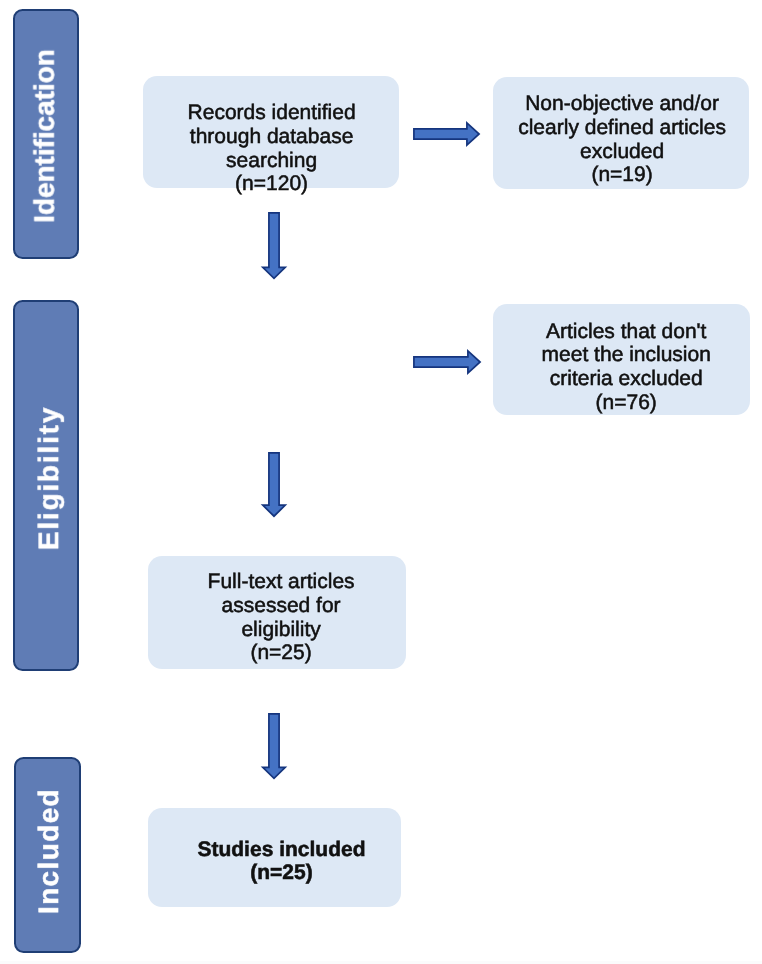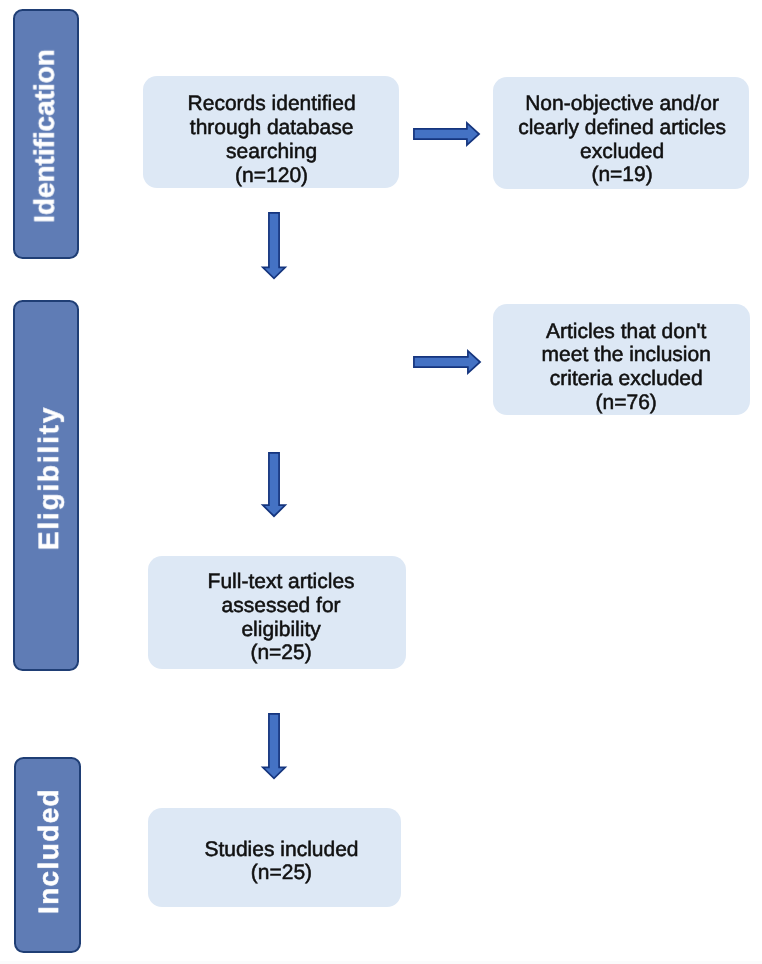--- a/index.html
+++ b/index.html
@@ -26,21 +26,21 @@
   <div class="stage-box phase" style="left:13px;top:8.6px;width:66.4px;height:250.7px;">
     <span class="phase-label" style="letter-spacing:-0.05px;top:2.3px;left:-1px;">Identification</span>
   </div>
   <div class="stage-box phase" style="left:13.2px;top:299.7px;width:66.1px;height:371.3px;">
     <span class="phase-label" style="letter-spacing:1.8px;top:-7.8px;left:2.6px;">Eligibility</span>
   </div>
   <div class="stage-box phase" style="left:14.2px;top:756.7px;width:66.8px;height:196.3px;">
     <span class="phase-label" style="letter-spacing:1.37px;top:-4px;left:1px;">Included</span>
   </div>
 
-  <div class="stage-box node" style="left:142.8px;top:76px;width:255.8px;height:112.4px;">
+  <div class="stage-box node" style="left:142.8px;top:76px;width:255.8px;height:112.4px;align-items:flex-end;">
     <span class="node-text" style="top:7.8px;left:0.9px;">Records identified
 through database
 searching
 (n=120)</span>
   </div>
   <div class="stage-box node" style="left:492.7px;top:76.5px;width:256.8px;height:112px;text-align:center;">
     <span class="node-text" style="top:7.2px;left:1px;">Non-objective and/or
 clearly defined articles
 excluded
 (n=19)</span>
@@ -50,21 +50,21 @@
 meet the inclusion
 criteria excluded
 (n=76)</span>
   </div>
   <div class="stage-box node" style="left:147.7px;top:556.1px;width:258.8px;height:112.6px;">
     <span class="node-text" style="top:5.3px;left:4px;">Full-text articles
 assessed for
 eligibility
 (n=25)</span>
   </div>
-  <div class="stage-box node" style="left:147.7px;top:808.3px;width:253px;height:99.2px;">
+  <div class="stage-box node" style="left:147.7px;top:808.3px;width:253px;height:99.2px;font-weight:bold;">
     <span class="node-text" style="top:3.5px;left:7.3px;">Studies included
 (n=25)</span>
   </div>
 
   <div class="stage-box page-edge-band" style="left:0;top:960.9px;width:762px;height:3.1px;"></div>
 
   <svg class="arrow" style="left:412.5px;top:122.3px;" width="67" height="24" viewBox="0 0 67 24">
     <path d="M0.9 6.8 L53.9 6.8 L53.9 0.9 L66.1 12 L53.9 23.1 L53.9 17.2 L0.9 17.2 Z" fill="#4472C4" stroke="#15357E" stroke-width="1.7" stroke-linejoin="miter"></path>
   </svg>
 

